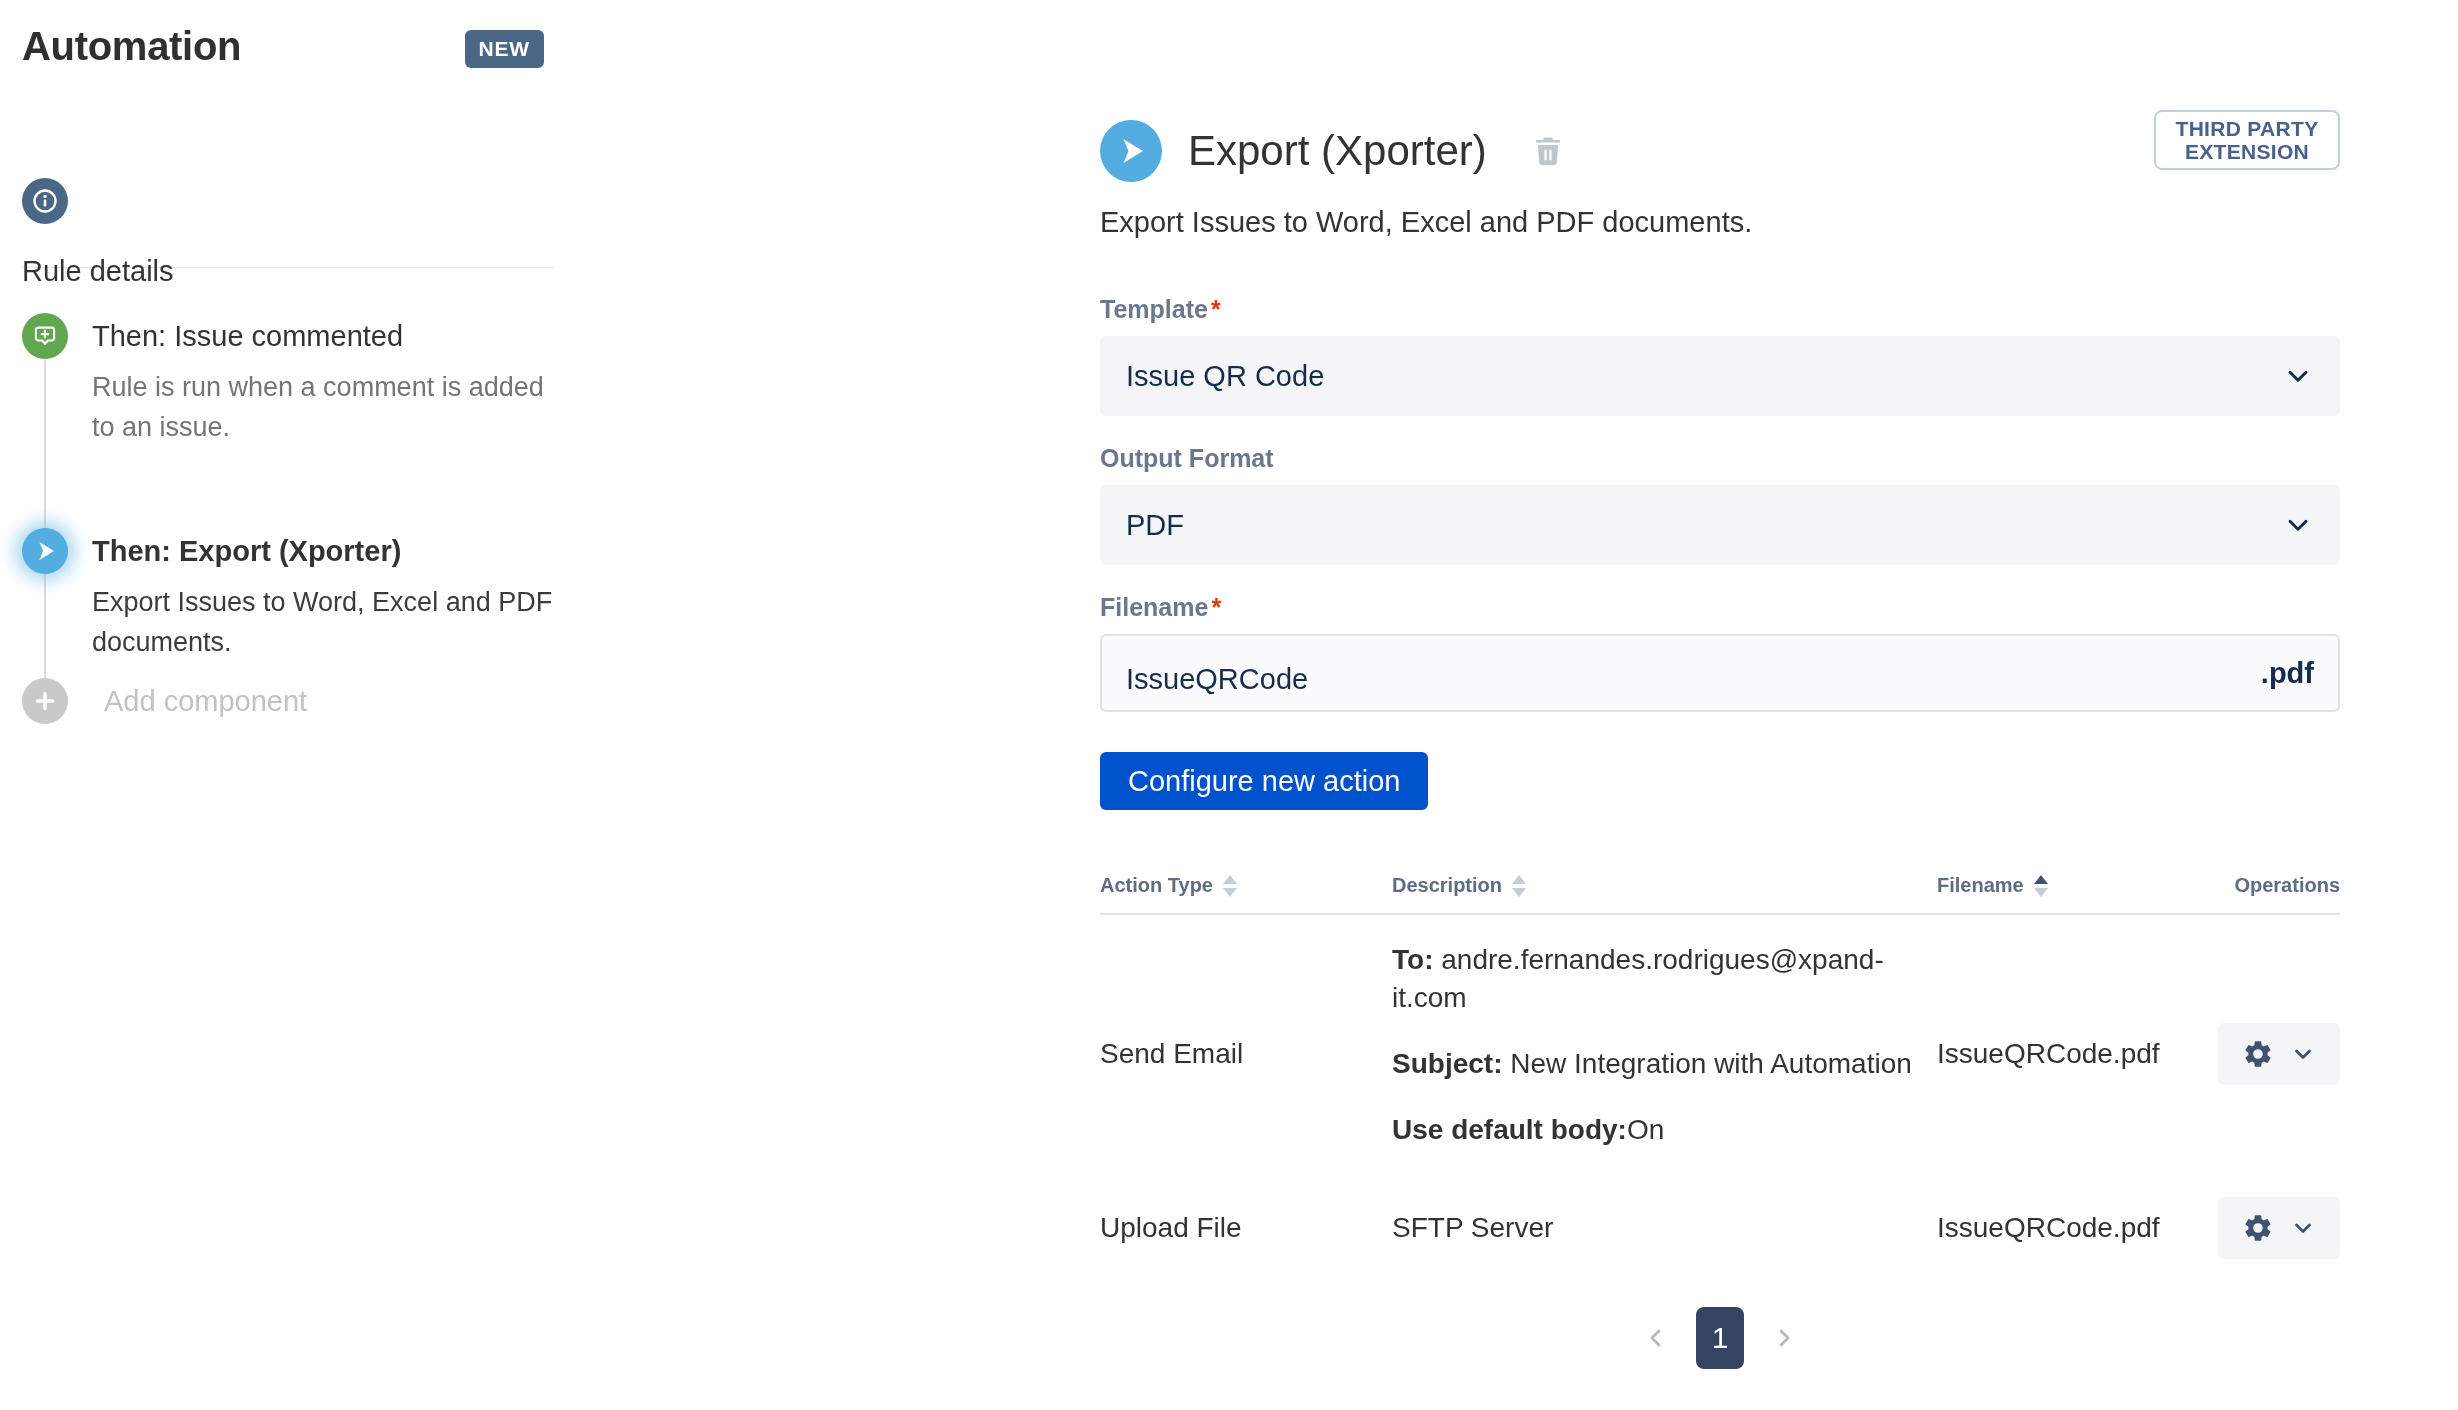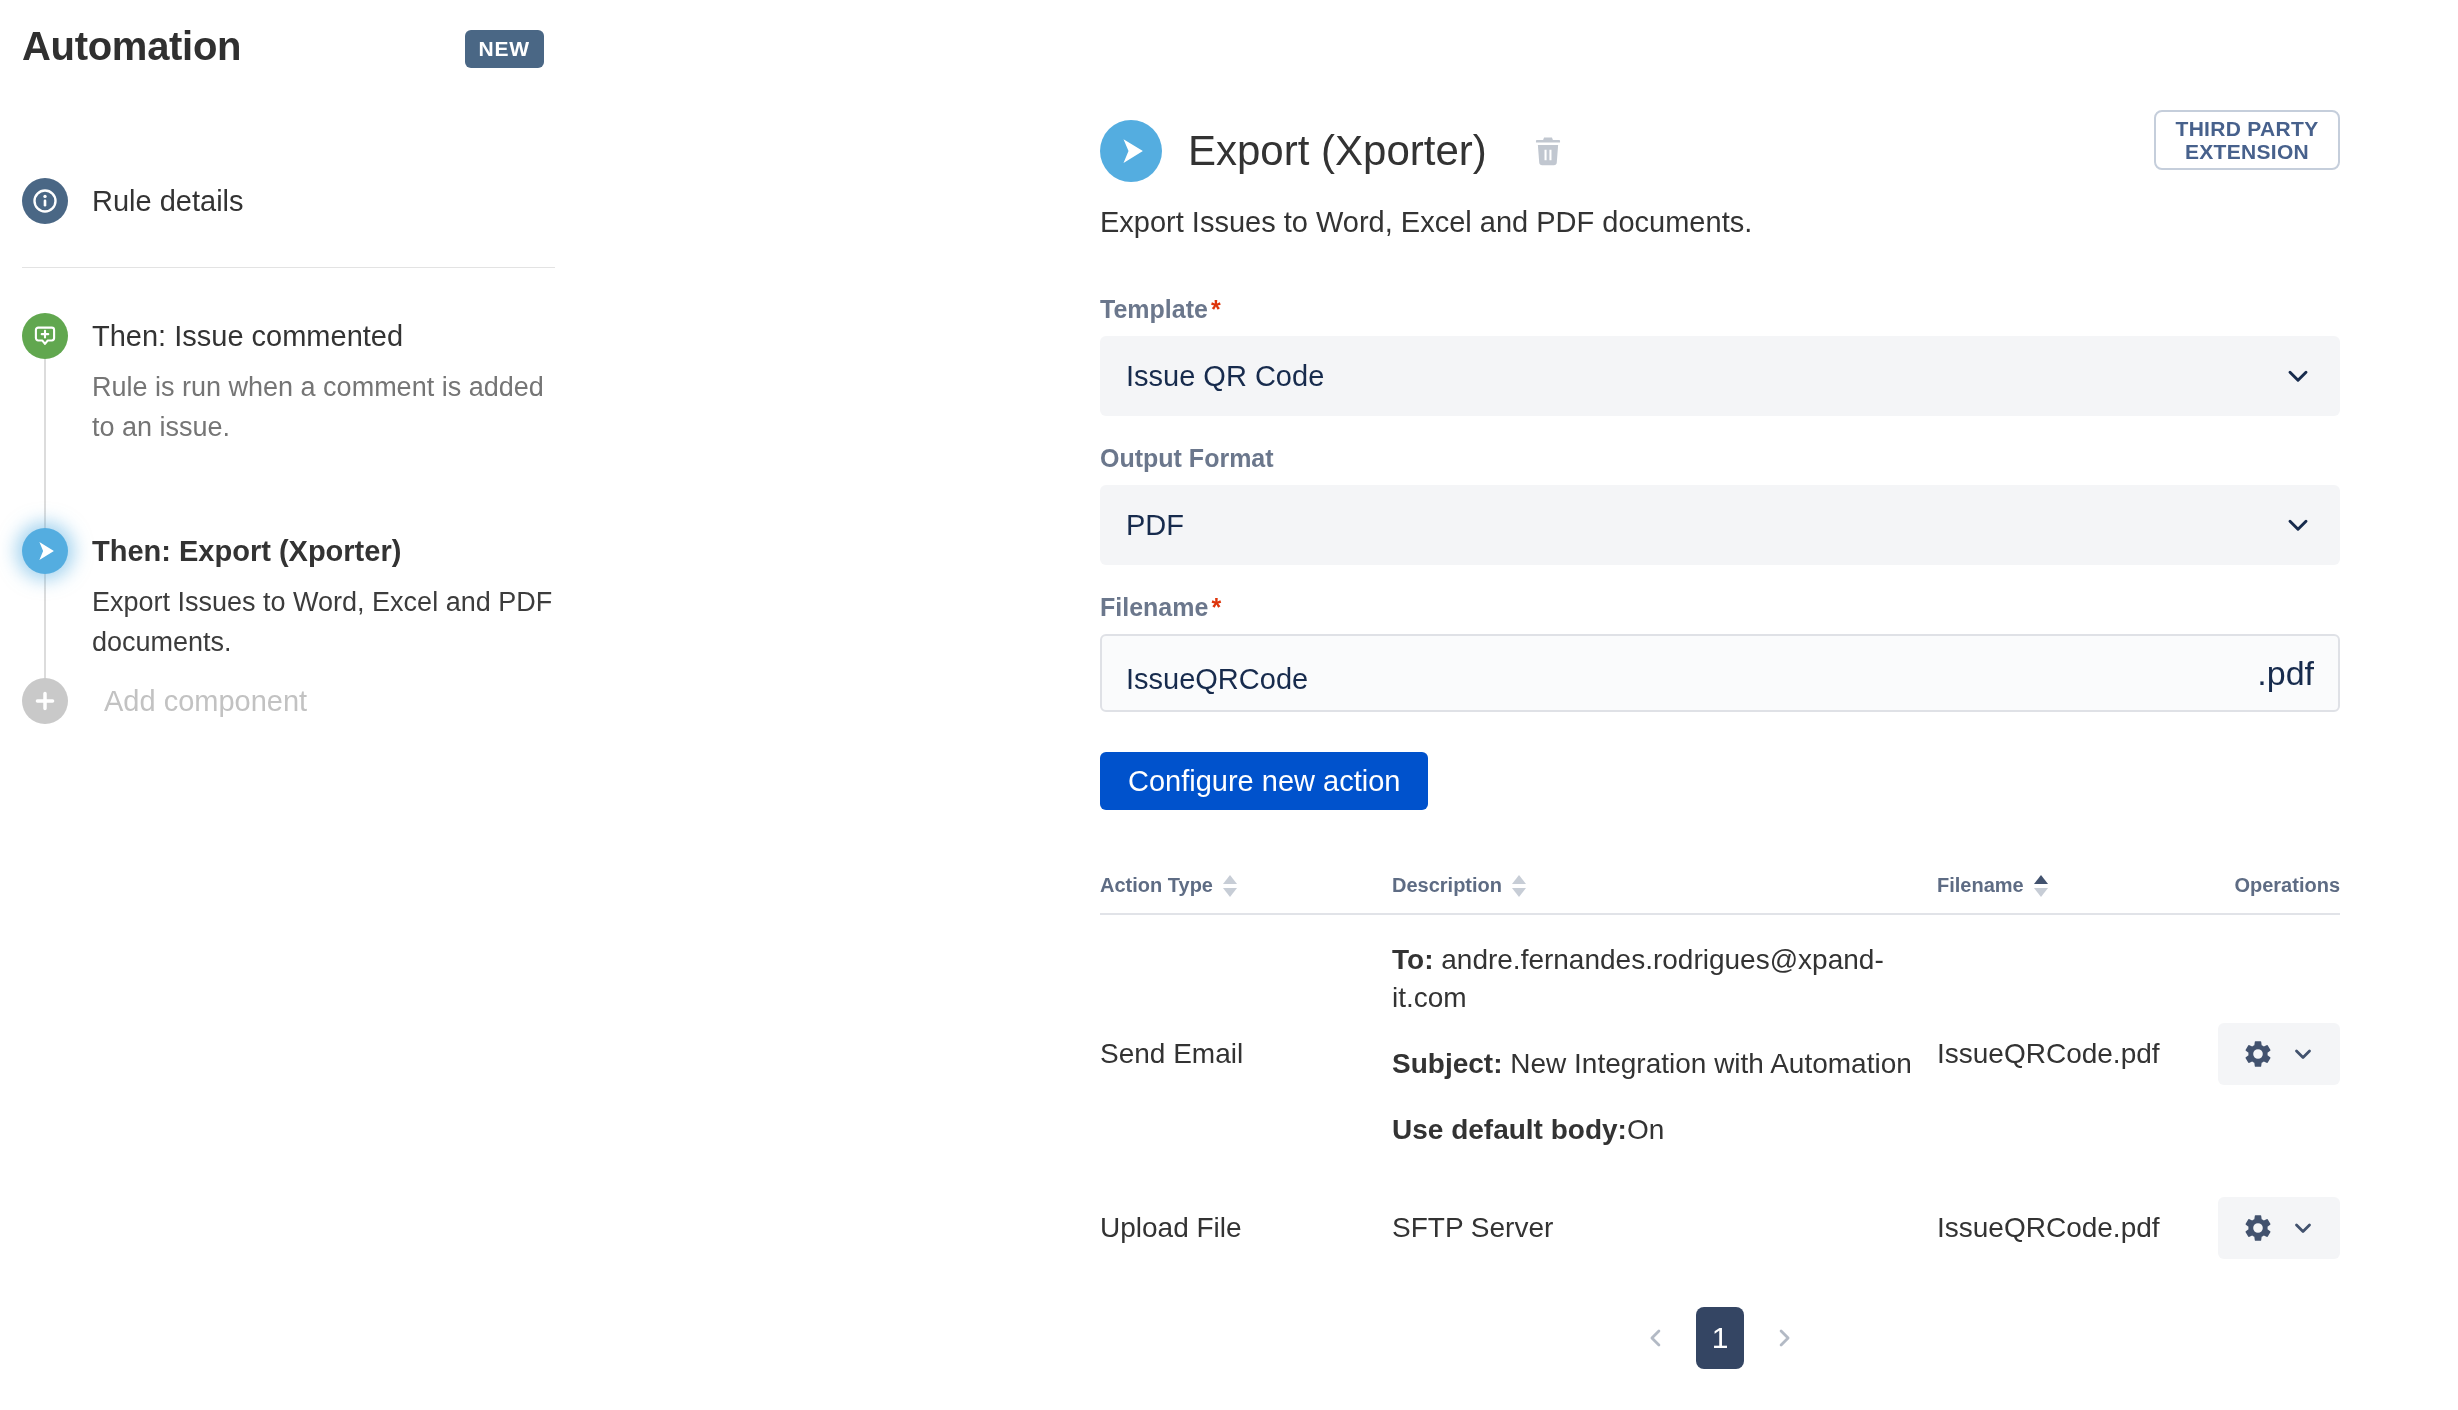--- a/index.html
+++ b/index.html
@@ -20,21 +20,21 @@
   .icon-info { background:#4A6785; }
   .icon-comment { background:#61A74F; }
   .icon-play { background:#54ADE0; box-shadow:0 0 18px 6px rgba(89,175,225,0.55); }
   .icon-plus { background:#C9C9C9; }
   .side-text { width:470px; }
   .side-title { font-size:29px; color:#333; line-height:46px; }
   .side-title.bold { font-weight:700; }
   .side-desc { font-size:27px; line-height:40px; color:#757575; margin-top:8px; }
   .side-desc.dark { color:#3c3c3c; }
   .side-divider { position:absolute; left:0; top:267px; width:533px; height:1px; background:#e3e3e3; }
-  .item-rule { top:178px; }
+  .item-rule { top:178px;flex-direction:column; }
   .item-when { top:313px; }
   .item-then { top:528px; }
   .item-add  { top:678px; gap:36px; cursor:pointer; }
   .add-label { font-size:29px; color:#C2C2C2; line-height:46px; }
 
   
   .main { position:absolute; left:1100px; top:100px; width:1240px; }
   .main-header { position:relative; display:flex; align-items:center; gap:26px; margin-top:20px; }
   .xporter-avatar { width:62px; height:62px; border-radius:50%; background:#54ADE0; display:flex; align-items:center; justify-content:center; flex:0 0 62px; }
   .main-title { font-size:42px; font-weight:400; color:#333; }
@@ -42,21 +42,21 @@
   .third-party-badge { position:absolute; right:0; top:-10px; width:186px; border:2px solid #C5CEDB; border-radius:8px; color:#47618C; font-size:21px; font-weight:700; line-height:23px; text-align:center; padding:5px 0; letter-spacing:0.3px; }
   .main-desc { margin-top:24px; font-size:29px; color:#333; }
 
   .field-label { margin-top:56px; font-size:25px; font-weight:700; color:#6B778C; }
   .field-label .req { color:#DE350B; margin-left:3px; }
   .field-label.tight { margin-top:28px; }
   .select-box { margin-top:12px; height:80px; background:#F4F5F7; border-radius:6px; display:flex; align-items:center; justify-content:space-between; padding:0 26px; cursor:pointer; }
   .select-value { font-size:29px; color:#172B4D; }
   .input-wrap { position:relative; margin-top:12px; }
   .text-input { width:100%; height:78px; background:#FAFBFC; border:2px solid #DFE1E6; border-radius:6px; font-family:inherit; font-size:29px; color:#172B4D; padding:12px 100px 0 24px; }
-  .input-suffix { position:absolute; right:26px; top:50%; transform:translateY(-50%); font-size:34px; color:#172B4D; }
+  .input-suffix { position:absolute; right:26px; top:50%; transform:translateY(-50%); font-size:29px; color:#172B4D;font-weight:bold; }
 
   .primary-btn { margin-top:40px; height:58px; background:#0052CC; color:#fff; border:none; border-radius:6px; font-family:Liberation Sans, sans-serif; font-size:29px; padding:0 28px; cursor:pointer; }
 
   
   .actions-table { margin-top:64px; }
   .t-grid { display:grid; grid-template-columns:292px 545px 269px 134px; }
   .t-head .t-cell { font-size:20px; font-weight:700; color:#5E6C84; padding-bottom:16px; cursor:pointer; display:flex; align-items:center; }
   .t-head .t-cell.ops { justify-content:flex-end; cursor:default; }
   .t-head-rule { height:2px; background:#E1E3E8; }
   .sort { display:inline-flex; flex-direction:column; gap:4px; margin-left:10px; }

